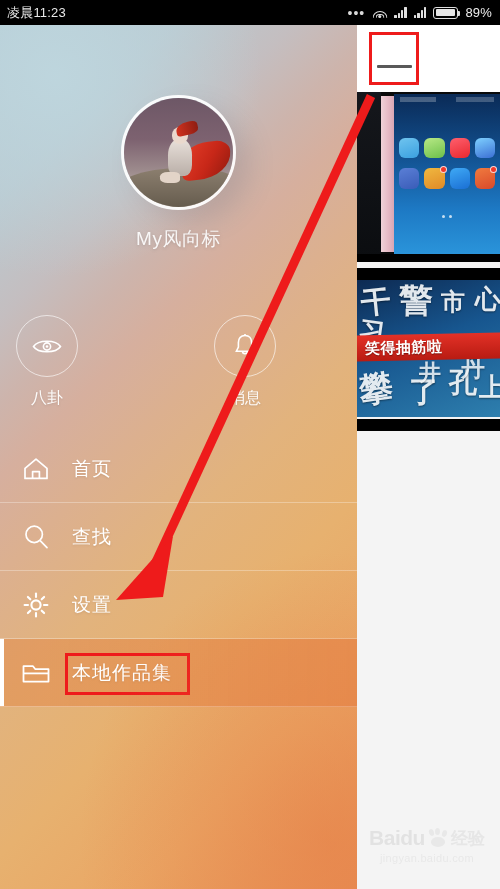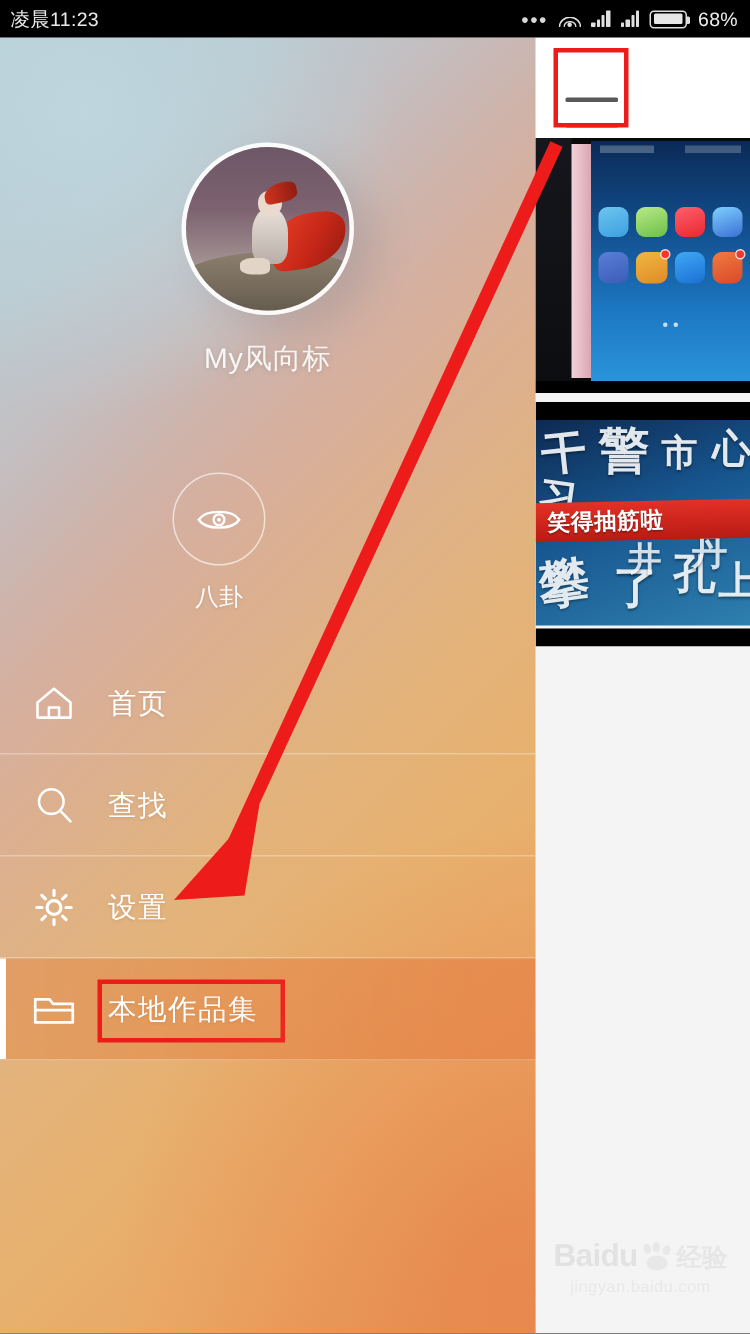--- a/index.html
+++ b/index.html
@@ -130,21 +130,21 @@
             transform:rotate(-12deg); }
   .av-cape{ position:absolute; left:52%; bottom:26%; width:46%; height:34%;
             background:linear-gradient(125deg,#e8402a 0%,#c72718 55%,#8e1a0f 100%);
             border-radius:58% 28% 68% 14%; transform:rotate(-6deg); }
   .av-leg{ position:absolute; left:33%; bottom:22%; width:18%; height:10%;
            background:#e3d4c8; border-radius:40% 30% 30% 40%; }
   .uname{ margin-top:16px; font-size:19px; color:rgba(255,255,255,.9);
           letter-spacing:.5px; text-shadow:0 1px 3px rgba(130,120,120,.35); }
 
   .circles{ position:absolute; left:0; top:290px; width:292px;
-            display:flex; justify-content:center; padding:0 16px; }
+            display:flex; justify-content:space-between; padding:0 16px; }
   .circ-item{ display:flex; flex-direction:column; align-items:center; }
   .circ{ width:62px; height:62px; border-radius:50%; border:1.4px solid rgba(255,255,255,.62);
          display:flex; align-items:center; justify-content:center; }
   .circ-label{ margin-top:11px; font-size:16px; color:rgba(255,255,255,.95);
                text-shadow:0 1px 2px rgba(140,120,110,.3); }
 
   .menu{ position:absolute; left:0; top:410px; width:357px; }
   .mrow{ position:relative; height:68px; display:flex; align-items:center;
          border-bottom:1px solid rgba(255,255,255,.30); }
   .mrow .mi{ width:72px; display:flex; justify-content:center; align-items:center; }
@@ -317,20 +317,30 @@
       <div class="circ-item">
         <div class="circ">
           <svg width="30" height="19" viewBox="0 0 30 19" fill="none" stroke="#fff" stroke-width="1.6">
             <path d="M1.5 9.5 C6 2.5 24 2.5 28.5 9.5 C24 16.5 6 16.5 1.5 9.5 Z"></path>
             <circle cx="15" cy="9.5" r="3.6"></circle>
               <circle cx="15" cy="9.5" r="1.3" fill="#fff" stroke="none"></circle>
           </svg>
         </div>
         <div class="circ-label">八卦</div>
       </div>
+      <div class="circ-item">
+        <div class="circ">
+          <svg width="24" height="26" viewBox="0 0 24 26" fill="none" stroke="#fff" stroke-width="1.6">
+            <path d="M12 2.5 C7.6 2.5 5.4 5.6 5.4 9.4 V14 L3.4 18.2 H20.6 L18.6 14 V9.4 C18.6 5.6 16.4 2.5 12 2.5 Z"></path>
+            <path d="M12 1 V2.4"></path>
+              <path d="M9.6 18.8 C9.6 21.2 14.4 21.2 14.4 18.8"></path>
+          </svg>
+        </div>
+        <div class="circ-label">消息</div>
+      </div>
     </div>
 
     <div class="menu">
 
       <div class="mrow">
         <div class="mi">
           <svg width="28" height="26" viewBox="0 0 28 26" fill="none" stroke="#fff" stroke-width="1.7" stroke-linejoin="round">
             <path d="M3 12.4 L14 3.2 L25 12.4 V22.4 H3 Z"></path>
             <path d="M10.6 22.4 V15.6 H17.4 V22.4"></path>
           </svg>
@@ -406,17 +416,17 @@
         </span>
       <span class="sig">
           <b></b>
           <b></b>
           <b></b>
           <b></b>
         </span>
       <span class="batt">
           <i></i>
         </span>
-      <span class="pct">68%</span>
+      <span class="pct">89%</span>
     </div>
   </div>
 
 </div>
 
 </body></html>

